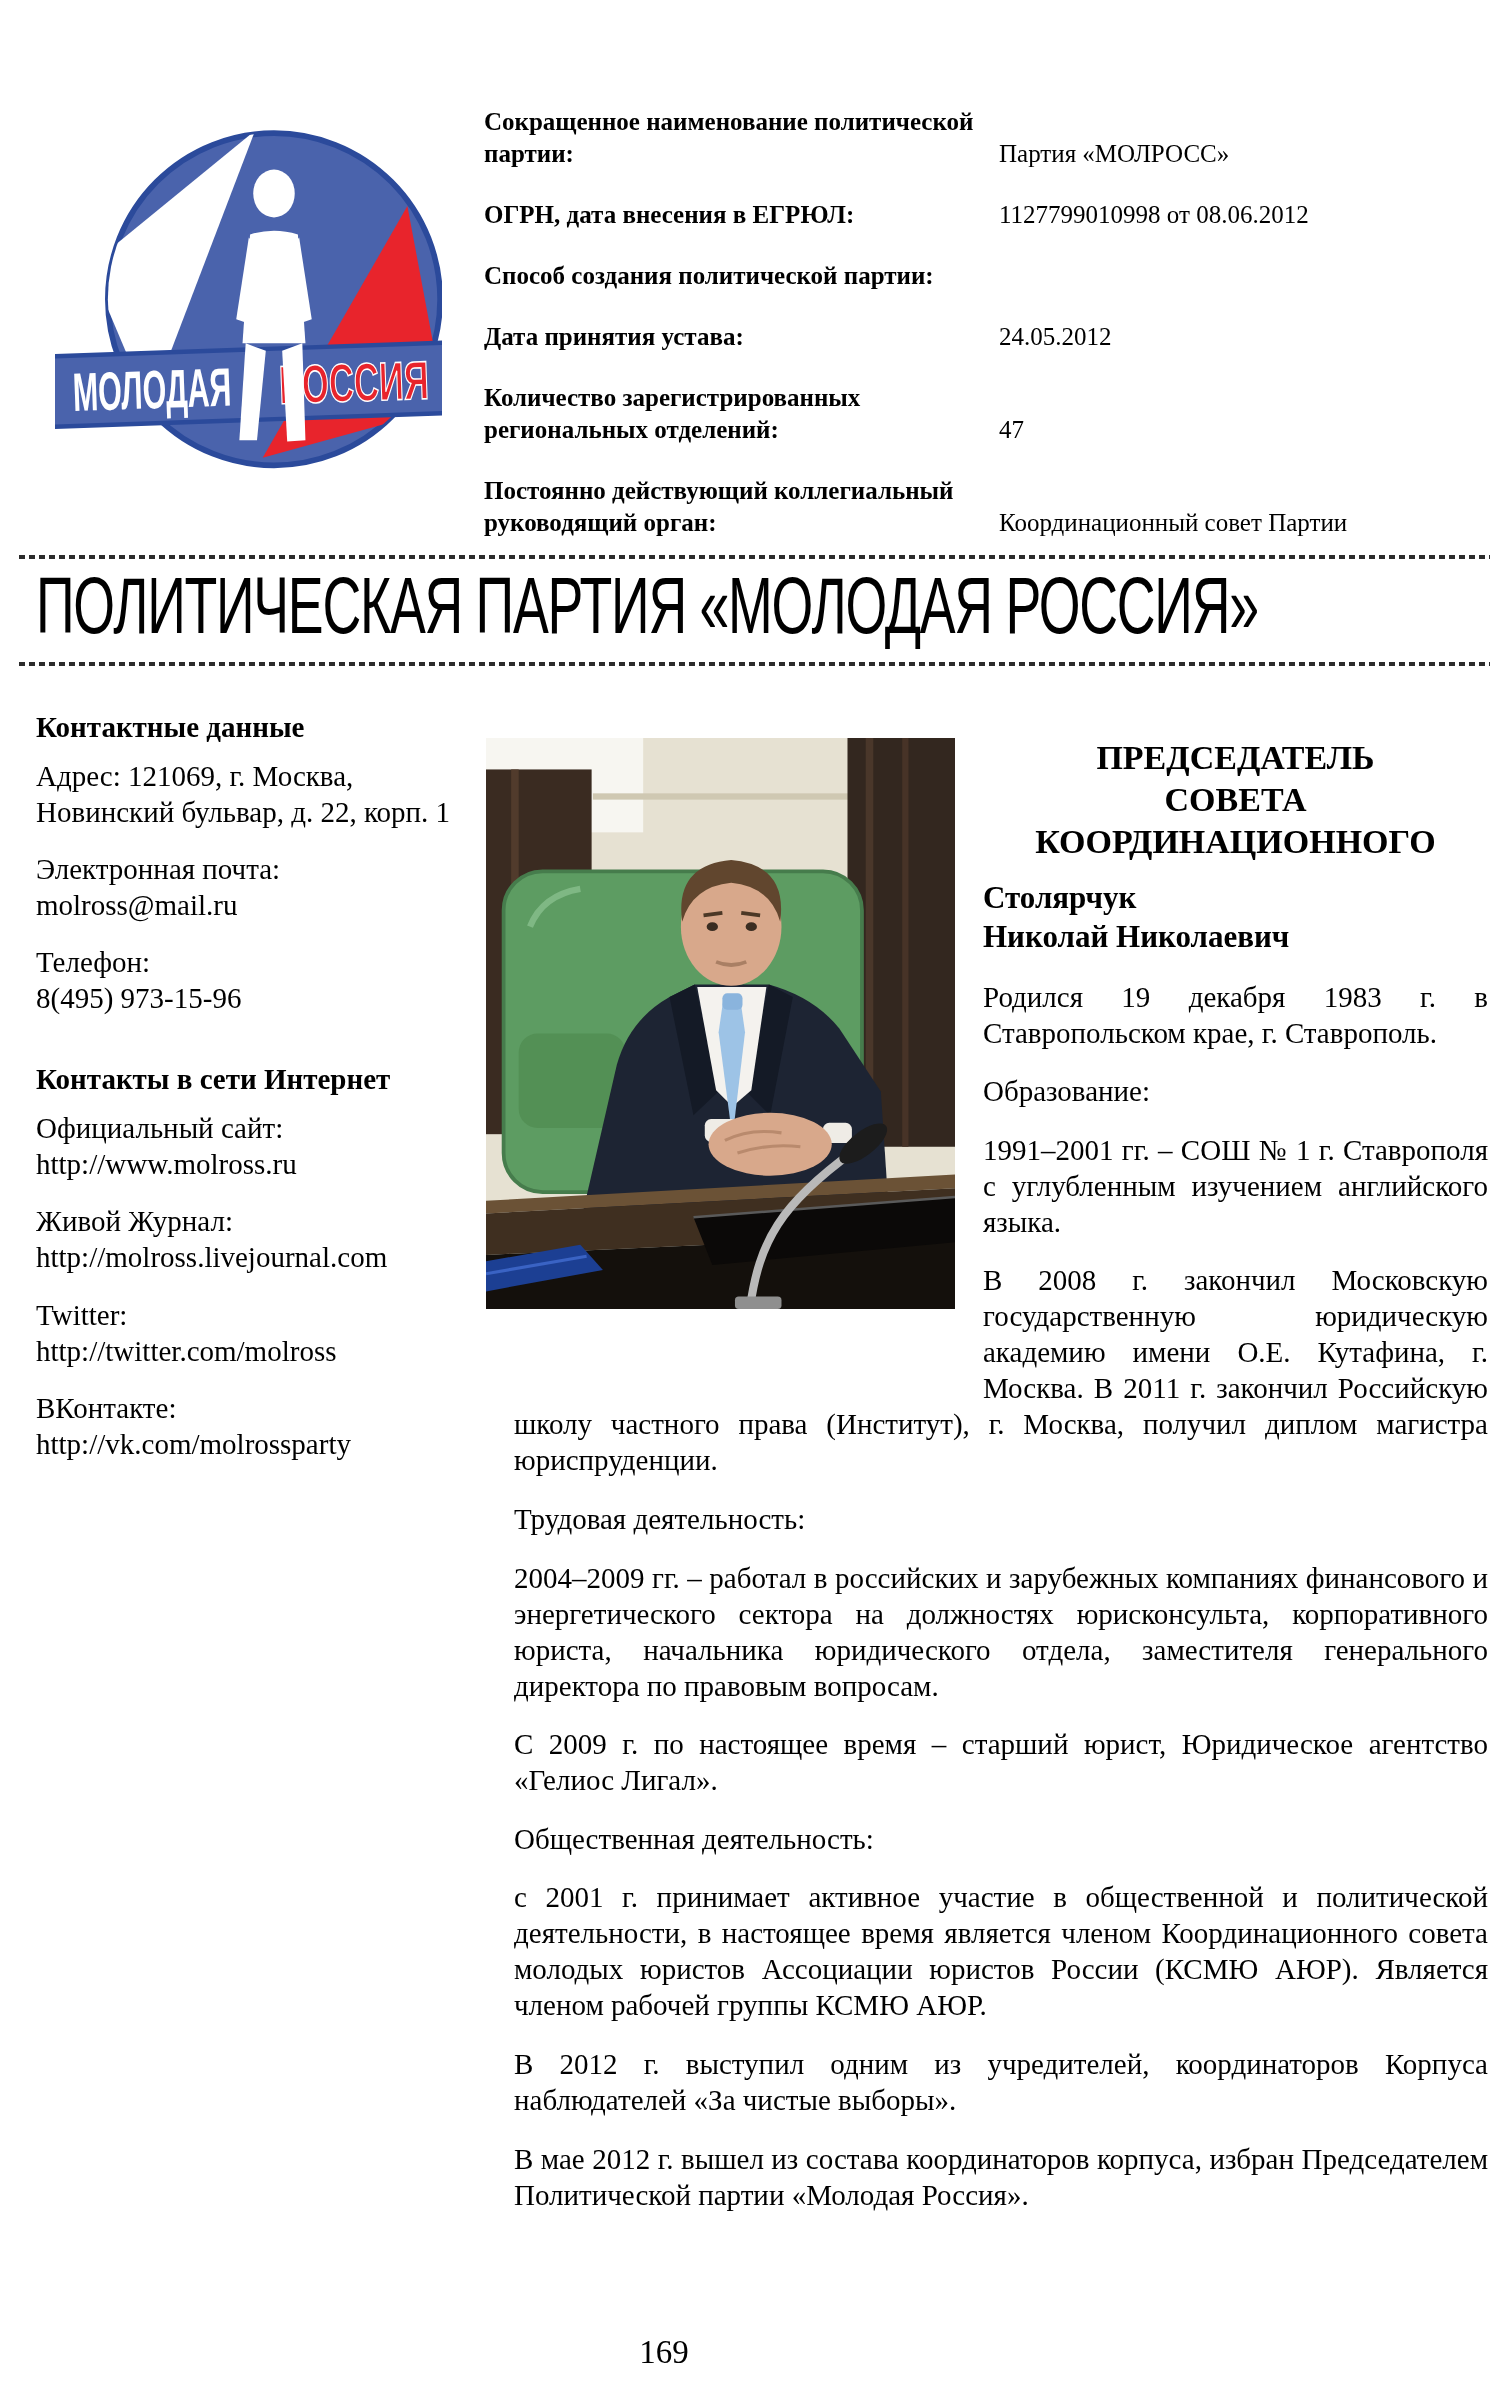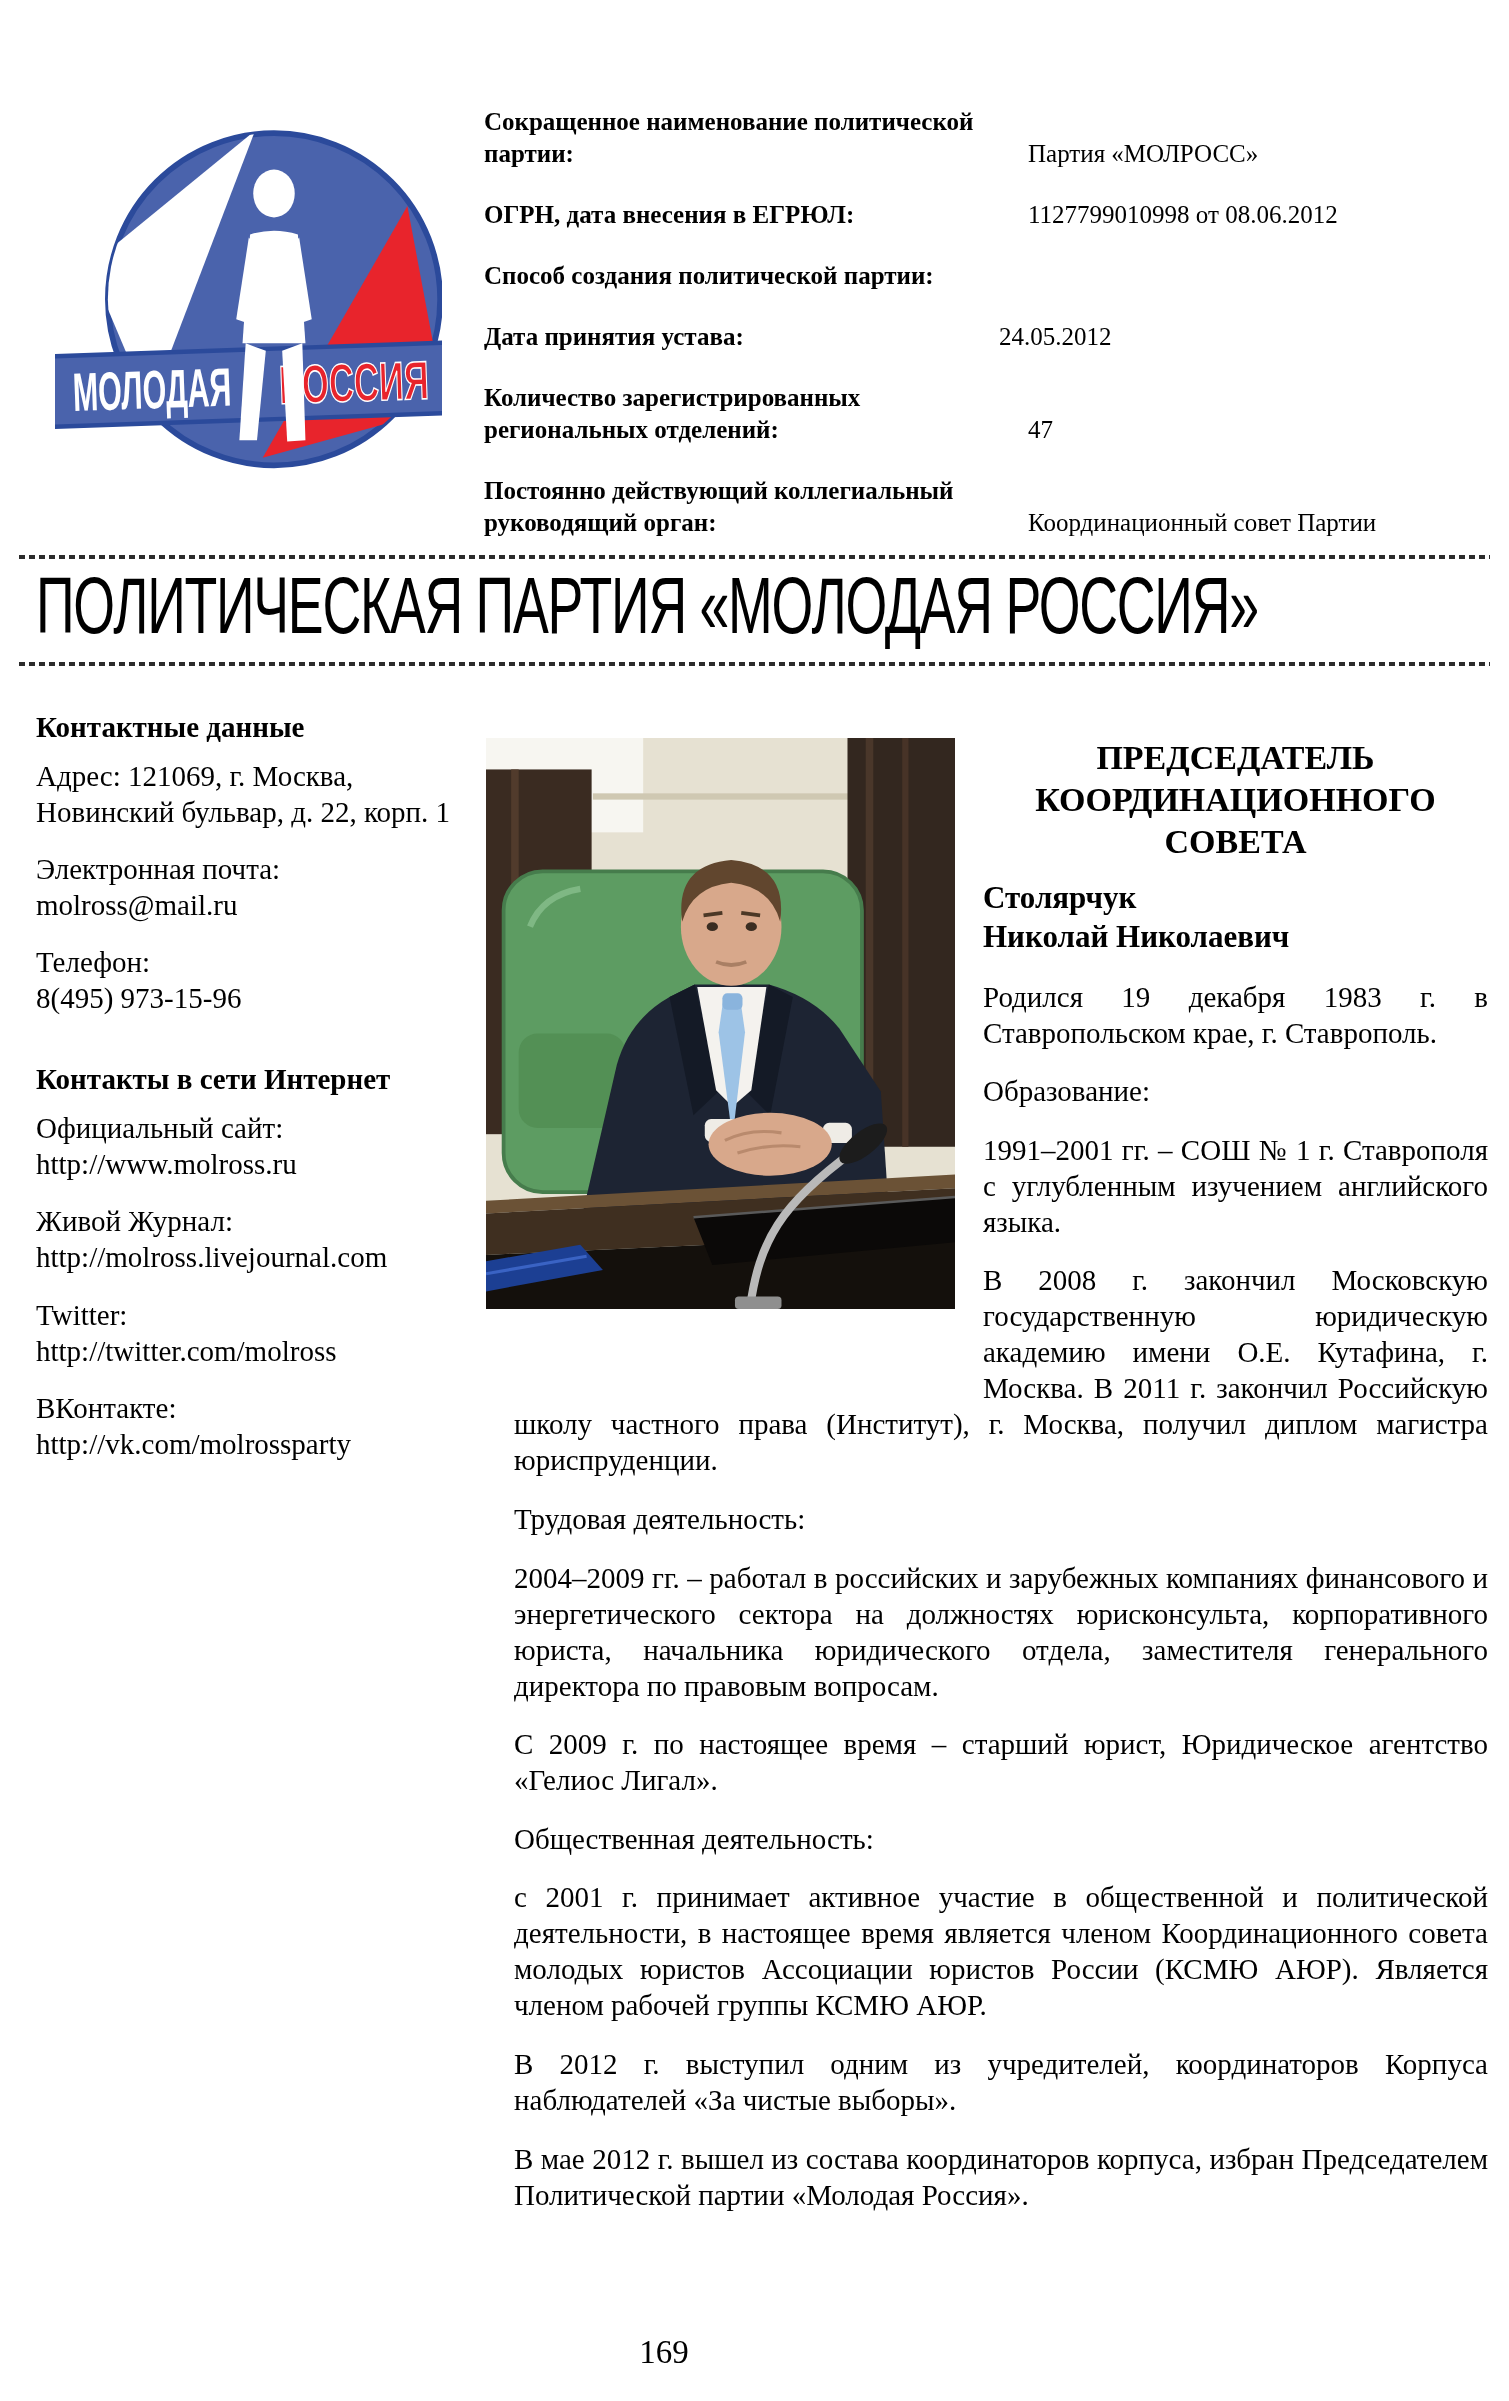--- a/index.html
+++ b/index.html
@@ -3,21 +3,21 @@
 <meta charset="utf-8">
 <style>
   html,body{margin:0;padding:0;}
   body{
     width:1509px;height:2401px;position:relative;background:#ffffff;
     font-family:"Liberation Serif", serif;color:#000;overflow:hidden;
   }
   
   .info-table{position:absolute;left:484px;top:106px;width:1006px;}
   .info-row{display:flex;margin-bottom:29px;}
-  .info-row.align-end{align-items:flex-end;gap:29px;}
+  .info-row.align-end{align-items:flex-end;}
   .info-row.align-start{align-items:flex-end;}
   .info-label{width:490px;padding-right:25px;font-weight:bold;font-size:25px;line-height:32px;}
   .info-value{flex:1;font-size:25px;line-height:32px;}
   
   .logo-box{position:absolute;left:55px;top:129px;width:387px;height:365px;}
   .logo-box svg{width:100%;height:100%;display:block;}
   
   .rule{position:absolute;left:19px;width:1471px;height:4.4px;
     background:repeating-linear-gradient(90deg,#2b2b2b 0 5.7px,transparent 5.7px 10px);}
   .rule-top{top:555px;}
@@ -196,22 +196,22 @@
       <ellipse cx="600" cy="645" rx="46" ry="19" fill="#1c1c1c" transform="rotate(-38 600 645)"></ellipse>
       <rect x="396" y="888" width="74" height="20" rx="6" fill="#8f8f8f"></rect>
 
       <polygon points="0,832 150,806 186,846 0,880" fill="#1c3f93"></polygon>
       <line x1="0" y1="852" x2="160" y2="824" stroke="#3a63c4" stroke-width="5"></line>
     </svg>
   </div>
 
   <div class="chair-title">
     <span>ПРЕДСЕДАТЕЛЬ</span>
+    <span>СОВЕТА</span>
     <span>КООРДИНАЦИОННОГО</span>
-    <span>СОВЕТА</span>
   </div>
   <div class="chair-name">
     <span>Столярчук</span>
     <span>Николай Николаевич</span>
   </div>
 
   <div class="bio">
     <p>Родился 19 декабря 1983 г. в Ставропольском крае, г. Ставрополь.</p>
     <p>Образование:</p>
     <p>1991–2001 гг. – СОШ № 1 г. Ставрополя с углубленным изучением английского языка.</p>

